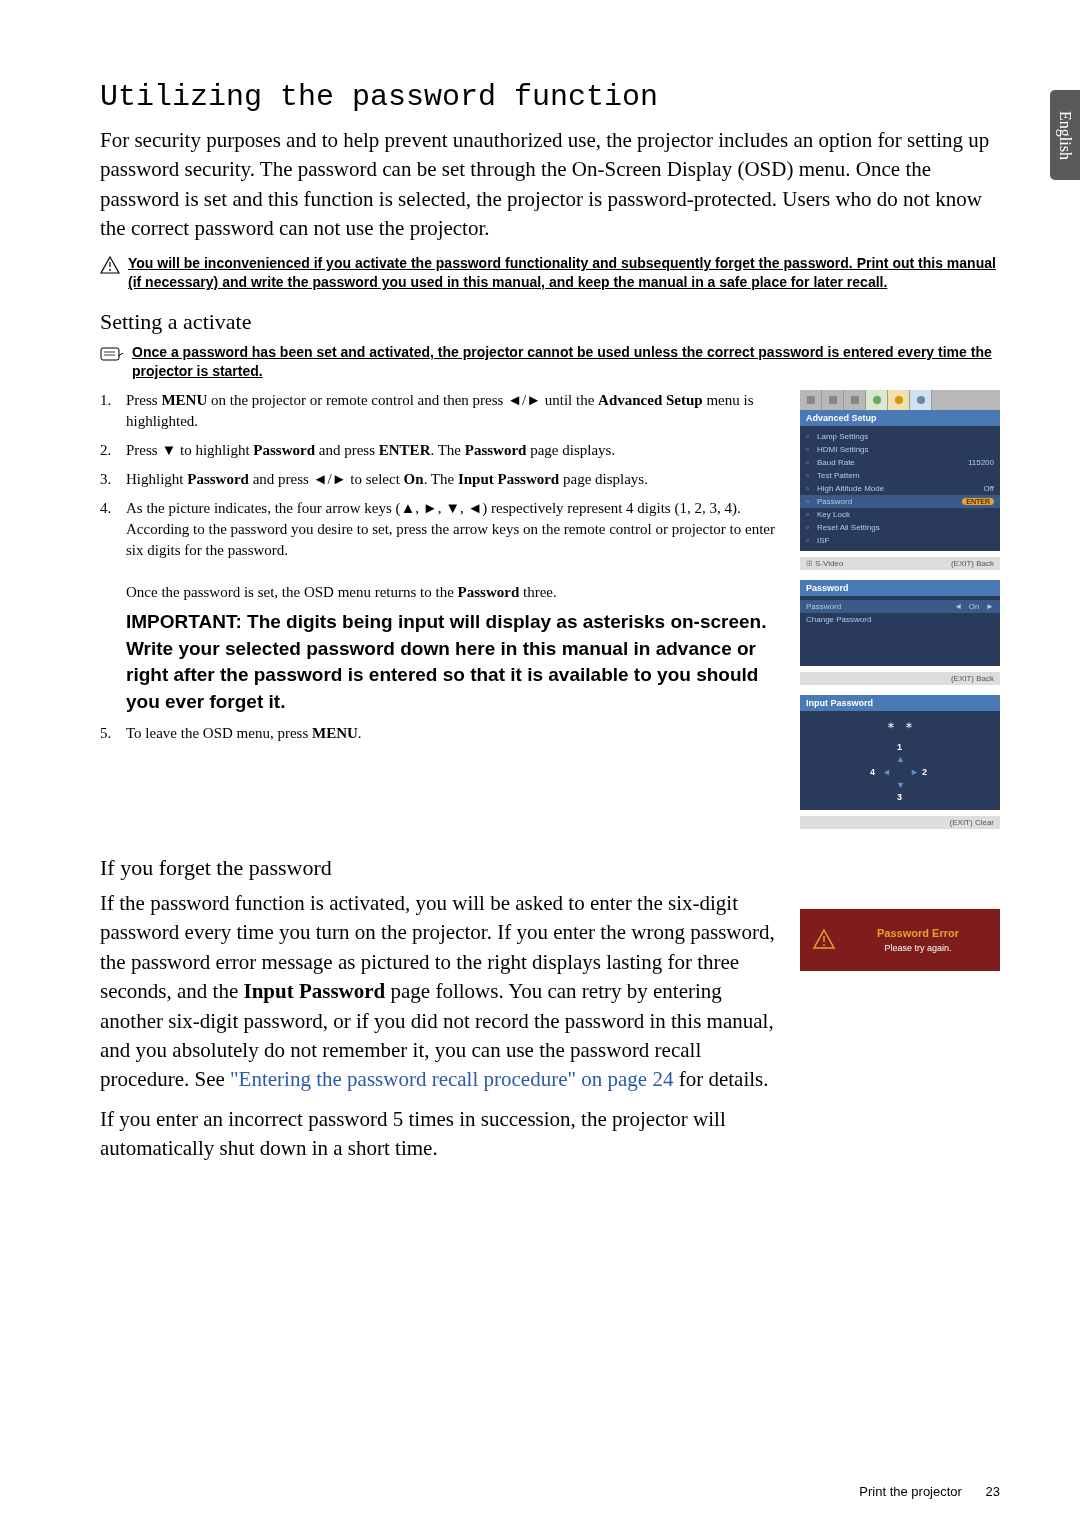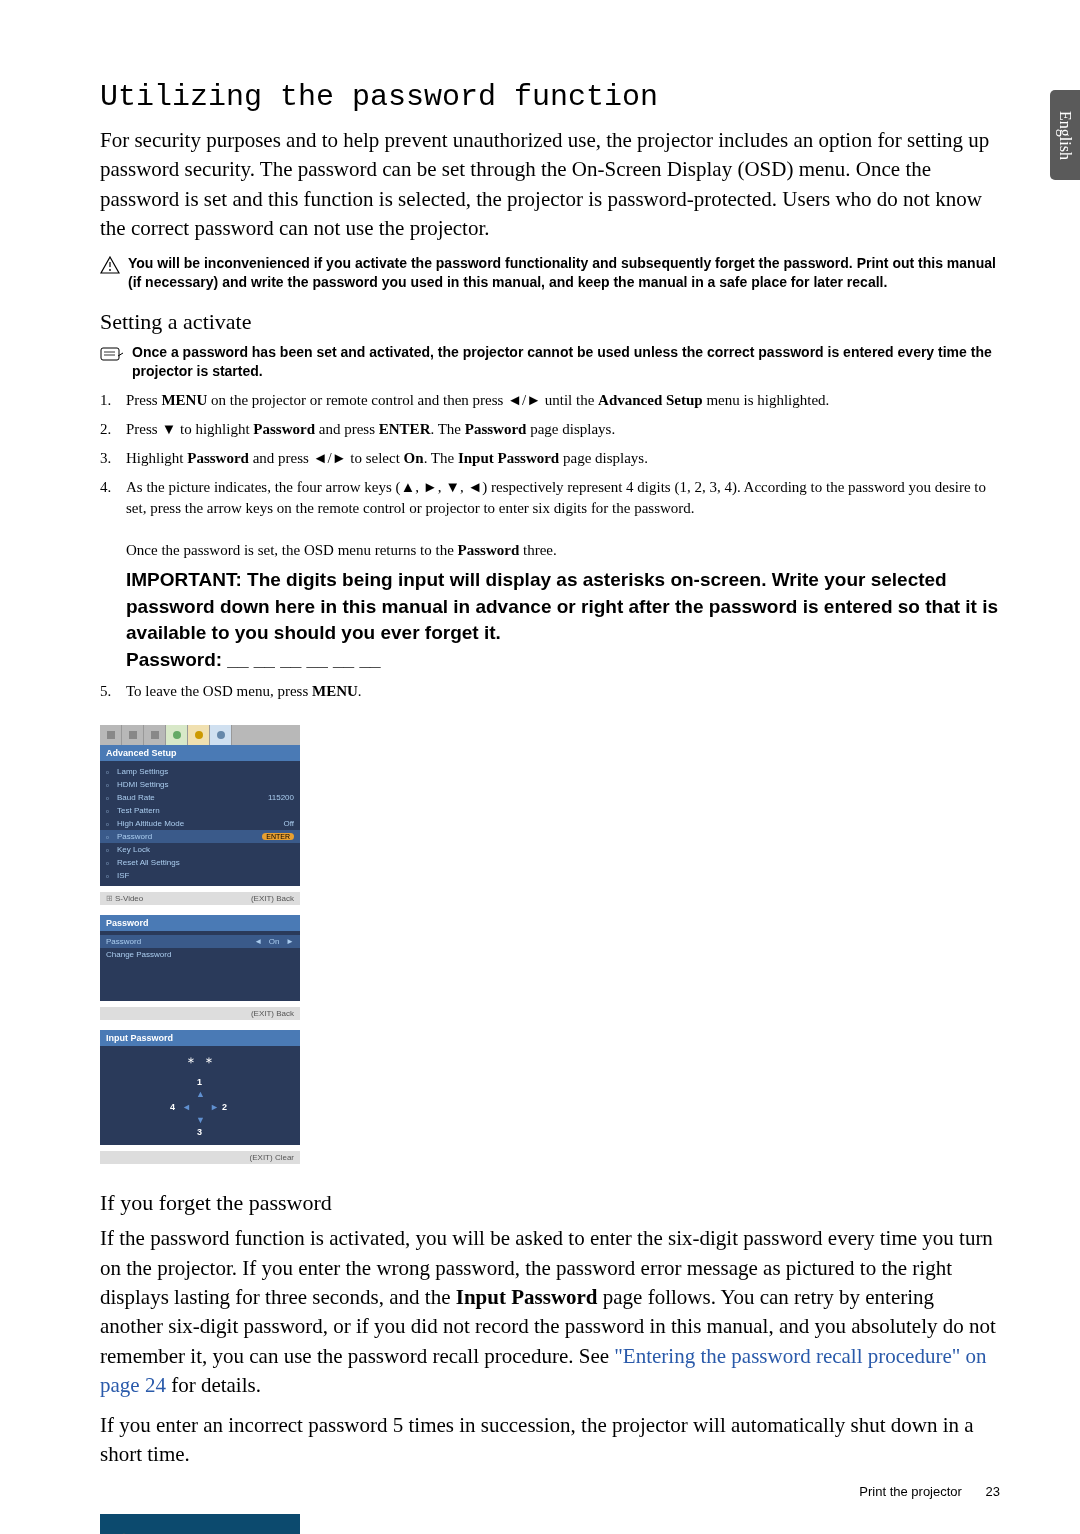--- a/index.html
+++ b/index.html
@@ -2,44 +2,44 @@
 <html><head>
 <meta charset="utf-8">
 <style>
 * { margin: 0; padding: 0; box-sizing: border-box; }
 body { font-family: Georgia, 'Times New Roman', serif; width: 1080px; height: 1534px; position: relative; background: #fff; color: #000; padding: 80px 80px 40px 100px; }
 .side-tab { position: absolute; right: 0; top: 90px; width: 30px; height: 90px; background: #5a5a5a; border-radius: 5px 0 0 5px; display: flex; align-items: center; justify-content: center; }
 .side-tab span { color: #fff; writing-mode: vertical-rl; font-size: 16px; font-family: Georgia, serif; }
 h1 { font-family: Liberation Mono, monospace; font-weight: normal; font-size: 30px; margin-bottom: 12px; }
 h2 { font-family: Georgia, serif; font-weight: normal; font-size: 22px; margin-top: 16px; margin-bottom: 8px; }
 .body-text { font-family: Georgia, serif; font-size: 21px; line-height: 1.4; margin-bottom: 10px; }
-.warning-row, .note-row { display: flex; align-items: flex-start; gap: 8px; margin: 8px 0; }
+.warning-row, .note-row { display: flex; align-items: flex-start; gap: 8px; margin: 8px 0; text-decoration: underline; }
 .warning-icon, .note-icon { flex-shrink: 0; margin-top: 2px; }
 .bold-text { font-family: Arial, sans-serif; font-weight: bold; font-size: 14px; line-height: 1.4; }
-.content-with-images { display: flex; gap: 15px; flex-direction: column; }
+.content-with-images { display: flex; gap: 15px; }
 .left-content { flex: 1; }
 .right-images { width: 200px; flex-shrink: 0; }
 .osd-screen { width: 200px; margin-bottom: 10px; font-family: Arial, sans-serif; font-size: 9px; }
 .osd-tabs { display: flex; background: #b8b8b8; }
 .osd-tab { width: 22px; height: 20px; border-right: 1px solid #999; display: flex; align-items: center; justify-content: center; }
 .osd-header { background: #4a7ab5; color: #fff; padding: 3px 6px; font-weight: bold; }
 .osd-body { background: #2a3a5a; color: #aaccee; padding: 4px 0; }
 .osd-item { display: flex; justify-content: space-between; padding: 2px 6px; font-size: 8px; }
 .osd-item-label { display: flex; align-items: center; gap: 3px; }
 .osd-item-icon { width: 8px; height: 8px; display: inline-block; }
 .osd-highlight { background: #3a5a8a; }
 .osd-enter { background: #e8a030; color: #000; padding: 0 4px; border-radius: 6px; font-size: 7px; }
 .osd-footer { background: #ddd; color: #555; display: flex; justify-content: space-between; padding: 2px 6px; font-size: 8px; margin-top: 6px; }
 .osd-arrow { color: #aaccee; font-size: 8px; }
 .input-password-body { background: #2a3a5a; color: #fff; padding: 8px; text-align: center; min-height: 85px; position: relative; }
 .stars { font-size: 14px; margin-bottom: 5px; }
 .arrow-cross { position: relative; width: 60px; height: 60px; margin: 0 auto; }
 .ac-num { position: absolute; font-size: 9px; font-weight: bold; color: #fff; }
 .ac-arrow { position: absolute; font-size: 9px; color: #6090d0; }
-.error-box { width: 200px; background: #0c4a6e; color: #fff; padding: 18px 12px; display: flex; align-items: center; gap: 12px; font-family: Arial, sans-serif; margin-top: 20px; }
+.error-box { width: 200px; background: #7f1d1d; color: #fff; padding: 18px 12px; display: flex; align-items: center; gap: 12px; font-family: Arial, sans-serif; margin-top: 20px; }
 .error-icon { width: 24px; height: 24px; }
 .error-text { flex: 1; text-align: center; }
 .error-title { color: #e8a030; font-weight: bold; font-size: 11px; margin-bottom: 4px; }
 .error-msg { font-size: 9px; }
 ol { list-style: none; counter-reset: item; padding-left: 0; }
 ol li { counter-increment: item; font-family: Georgia, serif; font-size: 15px; line-height: 1.4; margin-bottom: 8px; padding-left: 26px; position: relative; }
 ol li::before { content: counter(item) "."; position: absolute; left: 0; }
 ol li .bold-text { font-size: 19px; }
 .link { color: #2a5aaa; }
 .footer { position: absolute; bottom: 35px; right: 80px; font-family: Arial, sans-serif; font-size: 13px; }
@@ -80,21 +80,20 @@
 <div class="left-content">
 <ol>
   <li><span>Press </span><b>MENU</b><span> on the projector or remote control and then press ◄/► until the </span><b>Advanced Setup</b><span> menu is highlighted.</span></li>
   <li><span>Press ▼ to highlight </span><b>Password</b><span> and press </span><b>ENTER</b><span>. The </span><b>Password</b><span> page displays.</span></li>
   <li><span>Highlight </span><b>Password</b><span> and press ◄/► to select </span><b>On</b><span>. The </span><b>Input Password</b><span> page displays.</span></li>
   <li>
     <span>As the picture indicates, the four arrow keys (▲, ►, ▼, ◄) respectively represent 4 digits (1, 2, 3, 4). According to the password you desire to set, press the arrow keys on the remote control or projector to enter six digits for the password.</span><br>
     <br>
     <span>Once the password is set, the OSD menu returns to the </span><b>Password</b><span> three.</span>
     <div class="bold-text" style="margin-top:6px;">IMPORTANT: The digits being input will display as asterisks on-screen. Write your selected password down here in this manual in advance or right after the password is entered so that it is available to you should you ever forget it.</div>
-    <div class="bold-text">Password: __ __ __ __ __ __</div>
   </li>
   <li><span>To leave the OSD menu, press </span><b>MENU</b><span>.</span></li>
 </ol>
 </div>
 
 <div class="right-images">
 
   <div class="osd-screen">
     <div class="osd-tabs">
       <div class="osd-tab">

